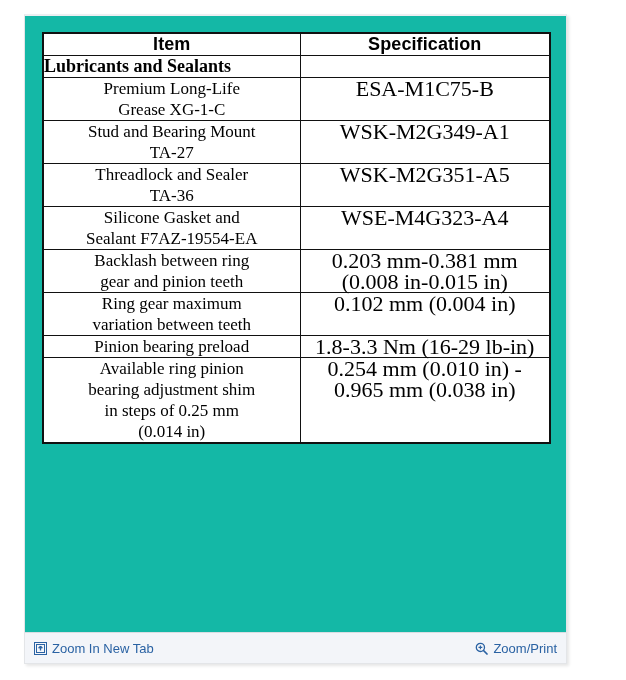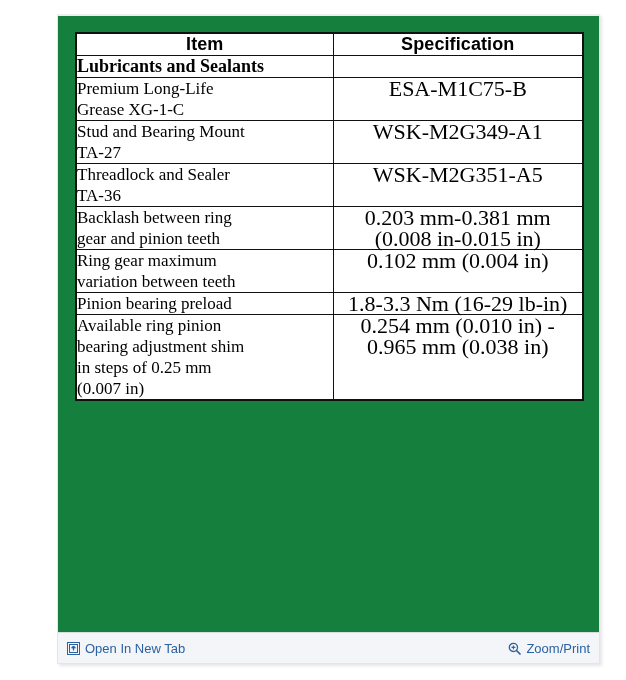--- a/index.html
+++ b/index.html
@@ -14,26 +14,25 @@
     overflow: hidden;
   }
 
   
   #viewer-panel {
     position: absolute;
     left: 24px;
     top: 14px;
     width: 543px;
     height: 650px;
-    background: #15803d;
+    background: #14b8a6;
     border: 1px solid #e3e5e8;
     border-top: 2px solid #eceef1;
     box-sizing: border-box;
     box-shadow: 2px 2px 3px rgba(0,0,0,0.10);
-    margin-left: 33px;
   }
 
   
   #spec-table-wrap {
     position: absolute;
     left: 17px;
     top: 16px;
     width: 507px;
   }
   table.spec-table {
@@ -84,21 +83,21 @@
     text-align: left;
   }
   td.spec-cell {
     font-family: "Liberation Serif", serif;
     font-size: 22px;
     line-height: 21px;
     color: #000000;
     padding: 5px 6px 6px 6px;
     text-align: center;
   }
-  .cell-line { display: block; }
+  .cell-line { display: block; text-align: center; }
 
   
   #viewer-footer {
     position: absolute;
     left: 0;
     right: 0;
     bottom: 0;
     height: 31px;
     background: #f3f5f9;
     border-top: 1px solid #d9dde3;
@@ -167,20 +166,29 @@
             <td class="item-cell">
               <span class="cell-line">Threadlock and Sealer</span>
               <span class="cell-line">TA-36</span>
             </td>
             <td class="spec-cell">
               <span class="cell-line">WSK-M2G351-A5</span>
             </td>
           </tr>
           <tr>
             <td class="item-cell">
+              <span class="cell-line">Silicone Gasket and</span>
+              <span class="cell-line">Sealant F7AZ-19554-EA</span>
+            </td>
+            <td class="spec-cell">
+              <span class="cell-line">WSE-M4G323-A4</span>
+            </td>
+          </tr>
+          <tr>
+            <td class="item-cell">
               <span class="cell-line">Backlash between ring</span>
               <span class="cell-line">gear and pinion teeth</span>
             </td>
             <td class="spec-cell">
               <span class="cell-line">0.203 mm-0.381 mm</span>
               <span class="cell-line">(0.008 in-0.015 in)</span>
             </td>
           </tr>
           <tr>
             <td class="item-cell">
@@ -197,42 +205,42 @@
             </td>
             <td class="spec-cell">
               <span class="cell-line">1.8-3.3 Nm (16-29 lb-in)</span>
             </td>
           </tr>
           <tr>
             <td class="item-cell">
               <span class="cell-line">Available ring pinion</span>
               <span class="cell-line">bearing adjustment shim</span>
               <span class="cell-line">in steps of 0.25 mm</span>
-              <span class="cell-line">(0.007 in)</span>
+              <span class="cell-line">(0.014 in)</span>
             </td>
             <td class="spec-cell">
               <span class="cell-line">0.254 mm (0.010 in) -</span>
               <span class="cell-line">0.965 mm (0.038 in)</span>
             </td>
           </tr>
         </tbody>
     </table>
   </div>
 
   <div id="viewer-footer">
 
     <a id="link-open-new-tab" class="footer-link">
       <span>
         <svg width="13" height="13" viewBox="0 0 13 13">
           <rect x="0.5" y="0.5" width="12" height="12" fill="none" stroke="#2a62a3" stroke-width="1"></rect>
           <rect x="2.5" y="2.5" width="8" height="8" fill="none" stroke="#2a62a3" stroke-width="1"></rect>
           <path d="M6.5 8.6 L6.5 4.6 M6.5 4.2 L4.6 6.3 M6.5 4.2 L8.4 6.3" fill="none" stroke="#2a62a3" stroke-width="1.3"></path>
         </svg>
       </span>
-      <span class="label">Open In New Tab</span>
+      <span class="label">Zoom In New Tab</span>
     </a>
 
     <a id="link-zoom-print" class="footer-link">
       <span>
         <svg width="13" height="13" viewBox="0 0 13 13">
           <circle cx="5.4" cy="5.4" r="4.1" fill="none" stroke="#2a62a3" stroke-width="1.3"></circle>
           <path d="M5.4 3.5 L5.4 7.3 M3.5 5.4 L7.3 5.4" fill="none" stroke="#2a62a3" stroke-width="1.1"></path>
           <path d="M8.5 8.5 L12 12" fill="none" stroke="#2a62a3" stroke-width="1.7" stroke-linecap="round"></path>
         </svg>
       </span>

